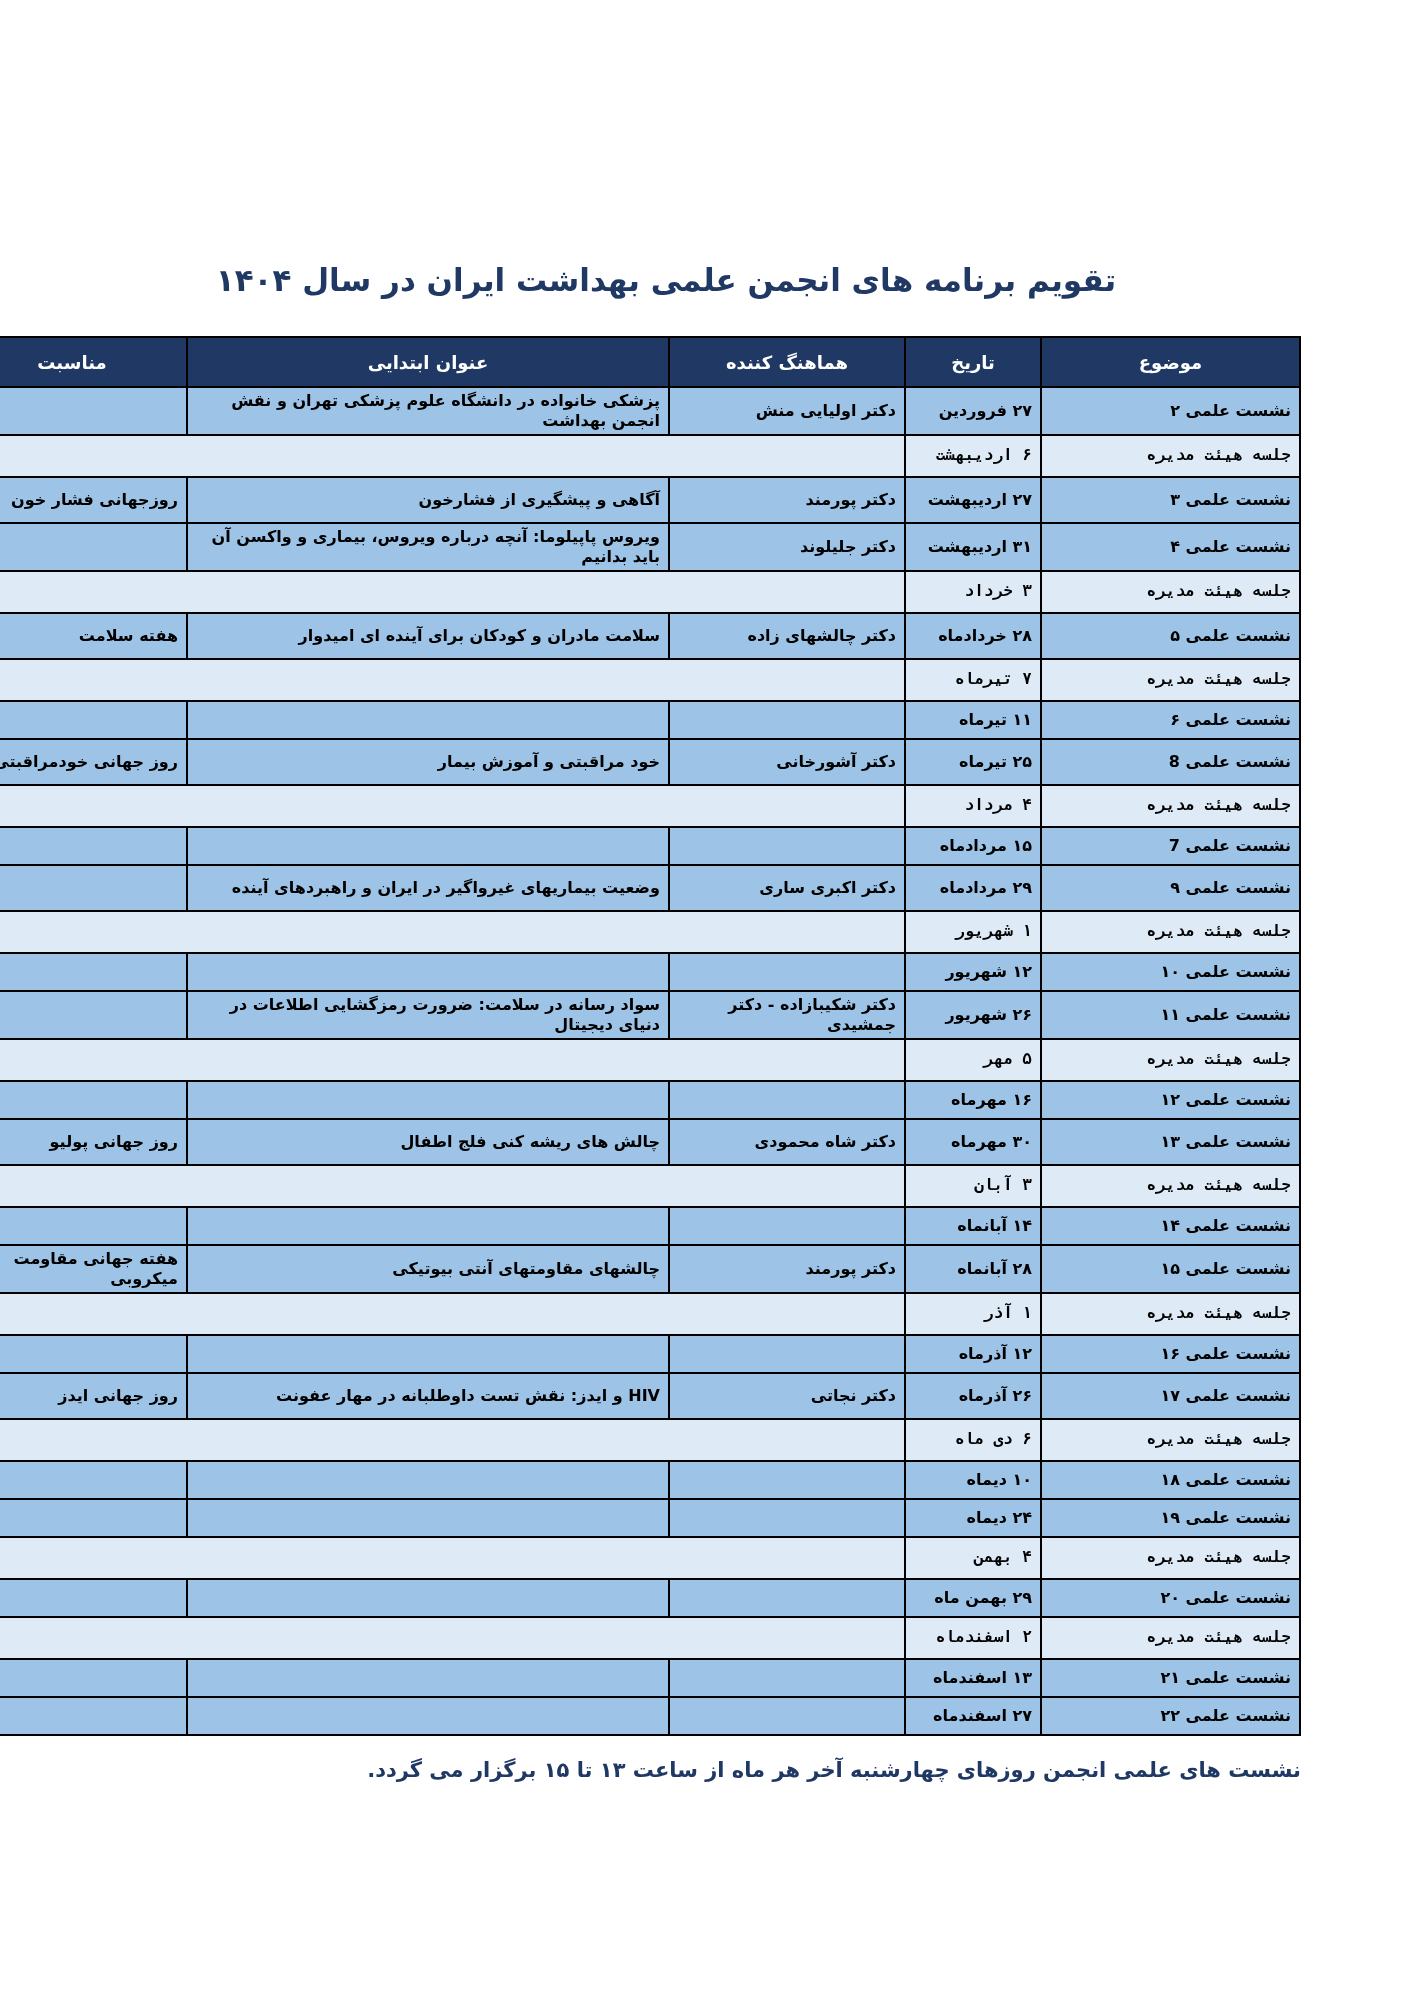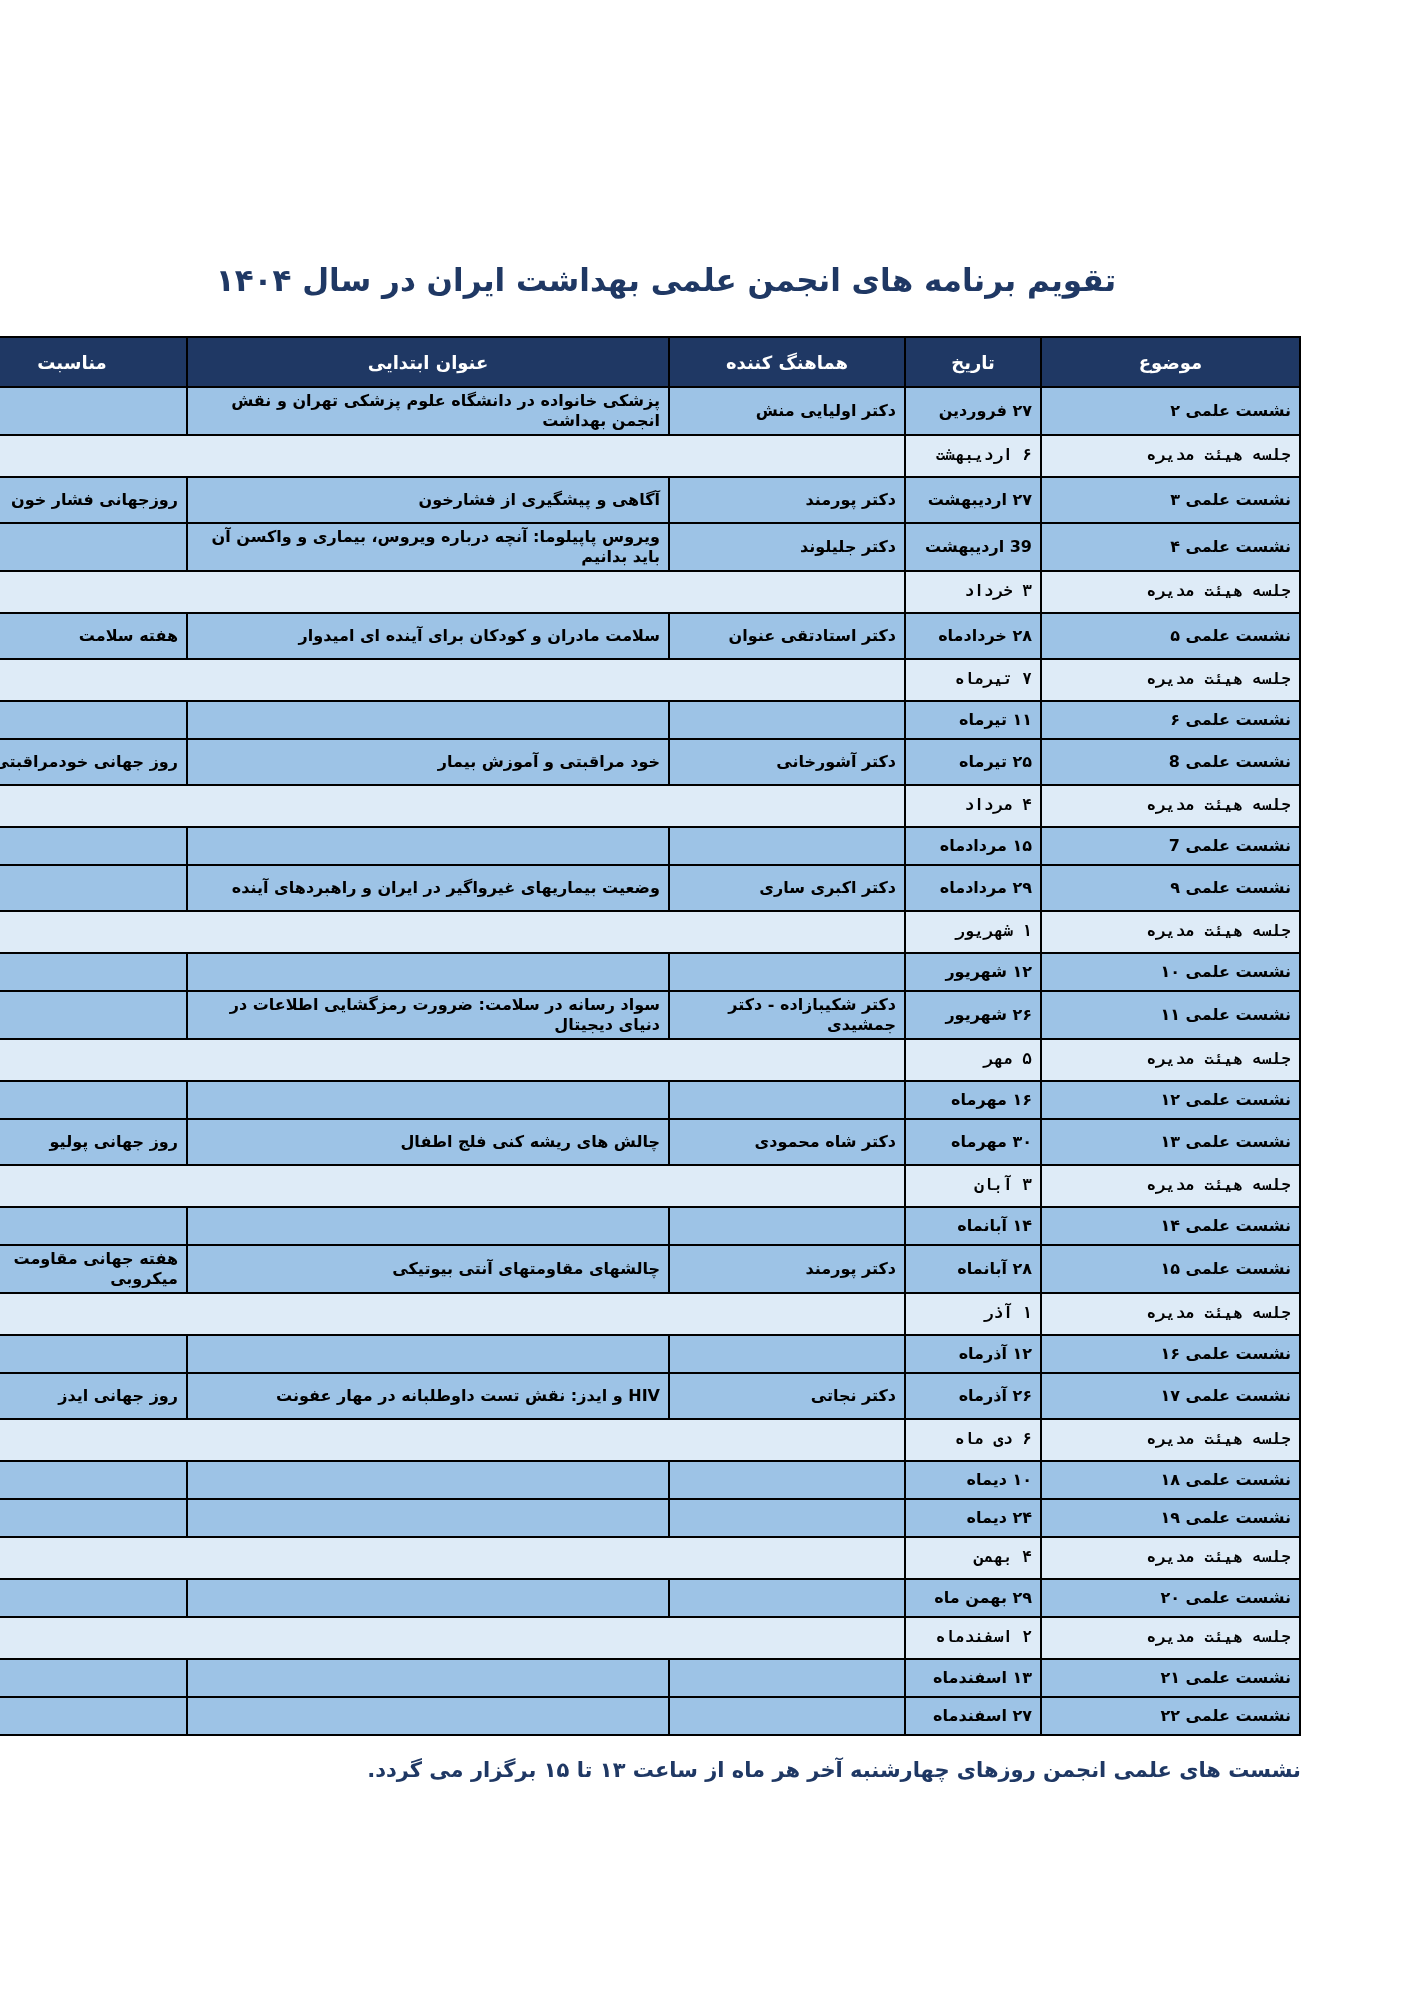--- a/index.html
+++ b/index.html
@@ -112,34 +112,34 @@
         </tr>
         <tr class="session has-topic">
           <td>نشست علمی ۳</td>
           <td>۲۷ اردیبهشت</td>
           <td>دکتر پورمند</td>
           <td>آگاهی و پیشگیری از فشارخون</td>
           <td>روزجهانی فشار خون</td>
         </tr>
         <tr class="session has-topic">
           <td>نشست علمی ۴</td>
-          <td>39 اردیبهشت</td>
+          <td>۳۱ اردیبهشت</td>
           <td>دکتر جلیلوند</td>
           <td>ویروس پاپیلوما: آنچه درباره ویروس، بیماری و واکسن آن باید بدانیم</td>
           <td></td>
         </tr>
         <tr class="board">
           <td>جلسه هیئت مدیره</td>
           <td>۳ خرداد</td>
           <td colspan="3"></td>
         </tr>
         <tr class="session has-topic">
           <td>نشست علمی ۵</td>
           <td>۲۸ خردادماه</td>
-          <td>دکتر استادتقی عنوان</td>
+          <td>دکتر چالشهای زاده</td>
           <td>سلامت مادران و کودکان برای آینده ای امیدوار</td>
           <td>هفته سلامت</td>
         </tr>
         <tr class="board">
           <td>جلسه هیئت مدیره</td>
           <td>۷ تیرماه</td>
           <td colspan="3"></td>
         </tr>
         <tr class="session">
           <td>نشست علمی ۶</td>

